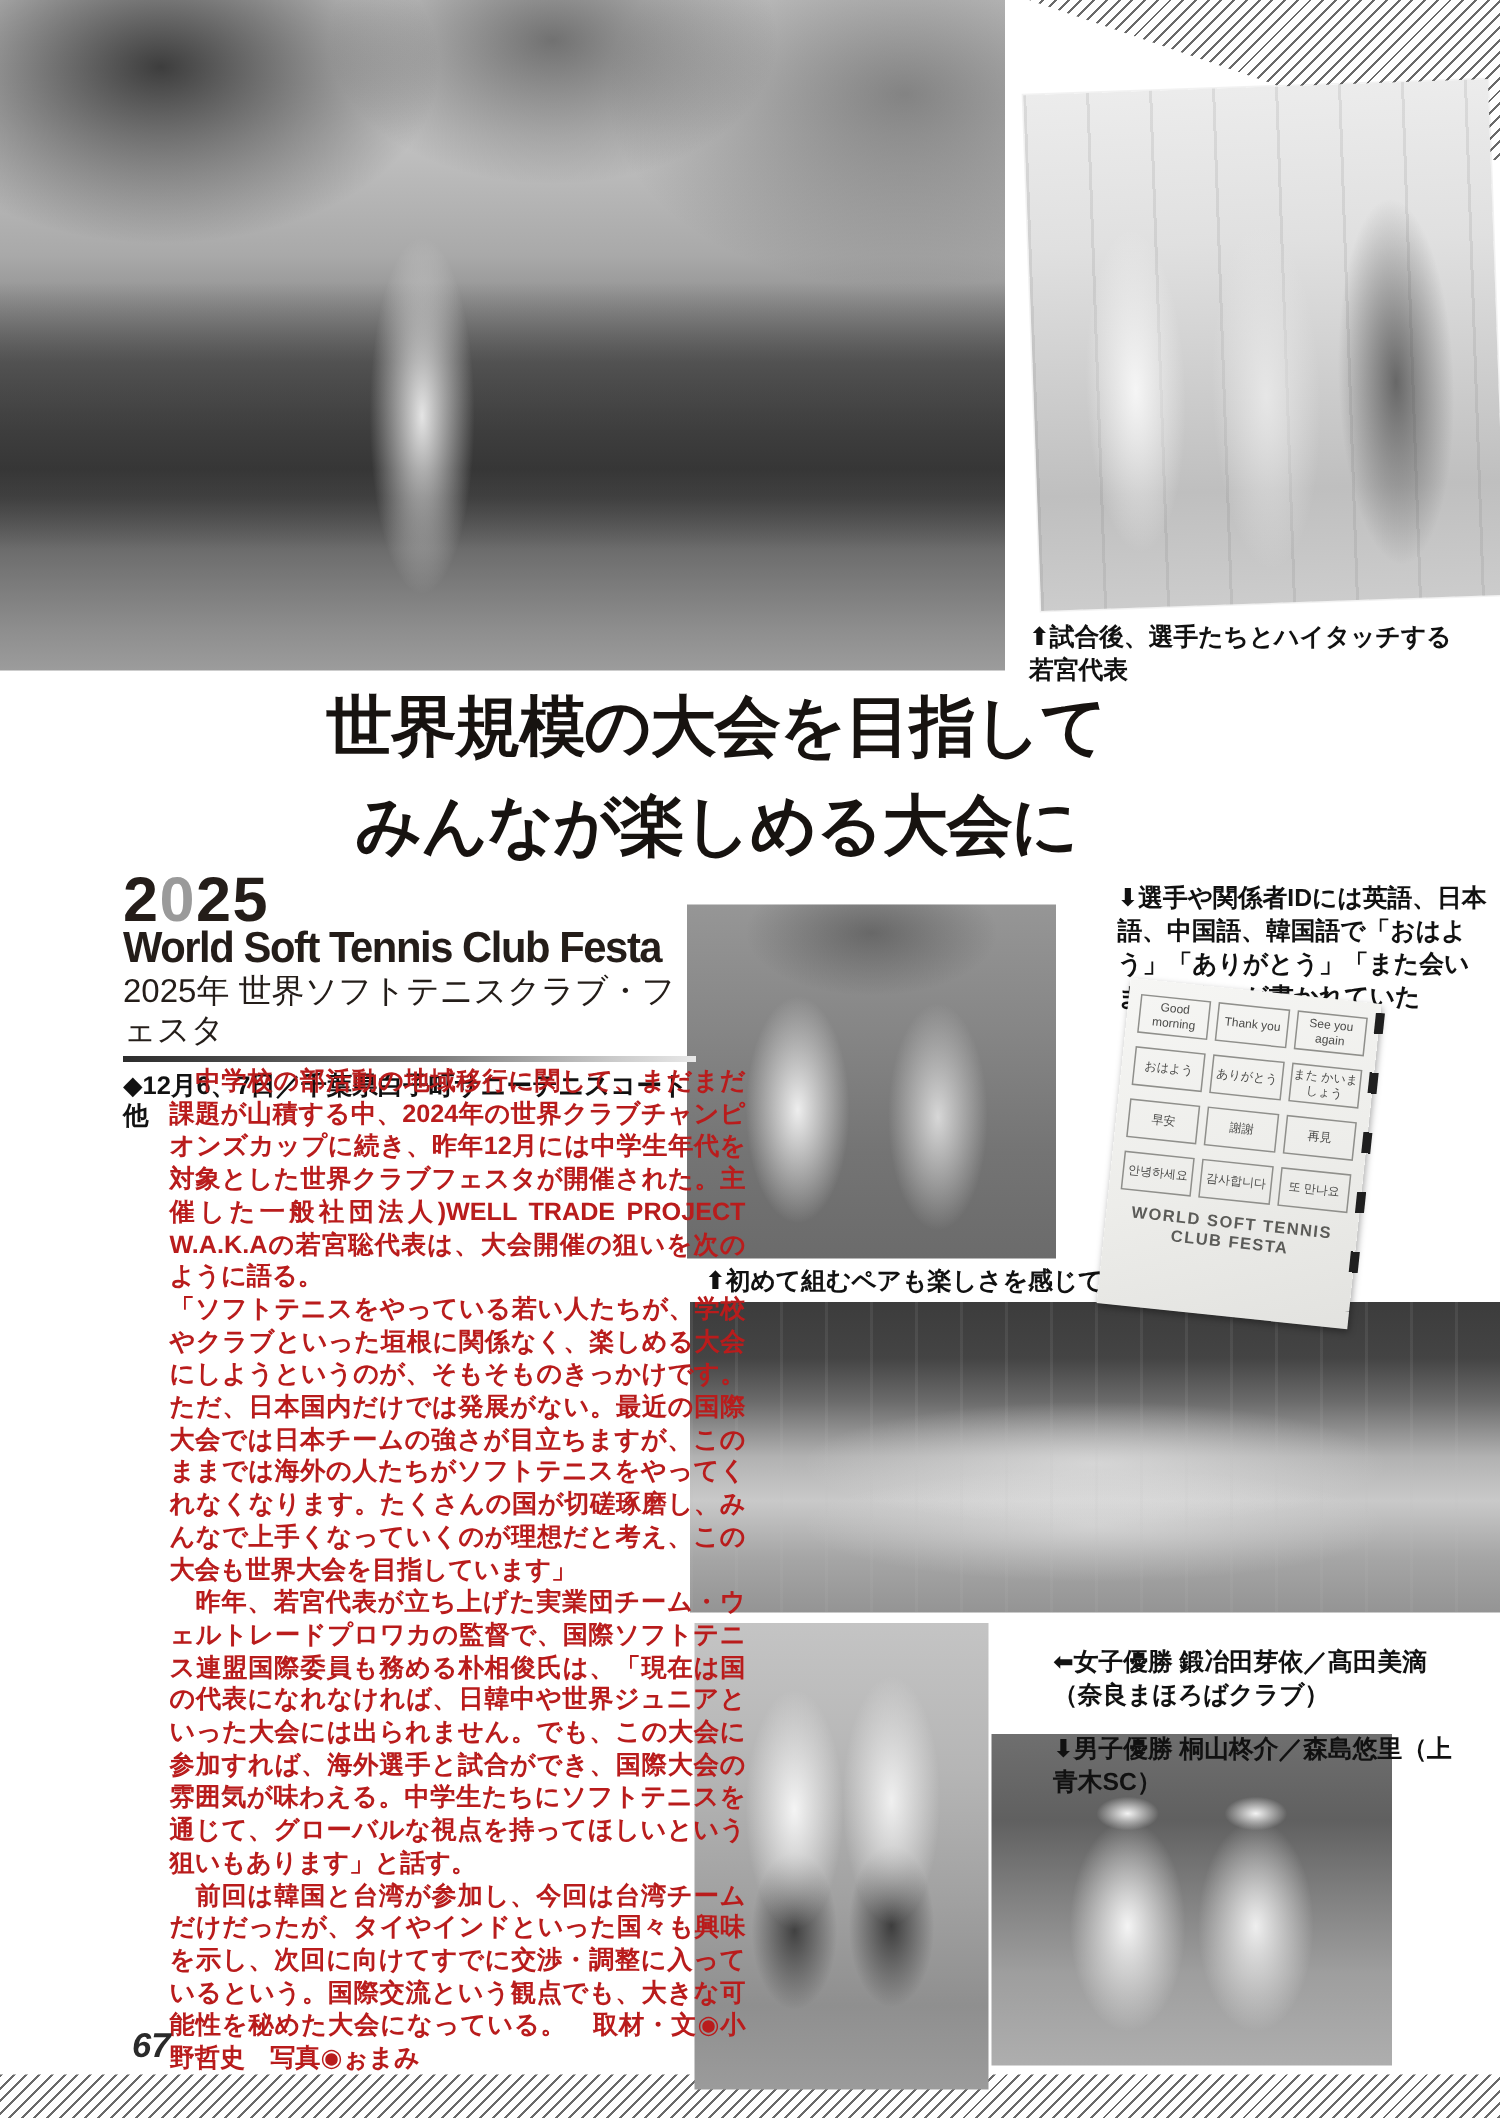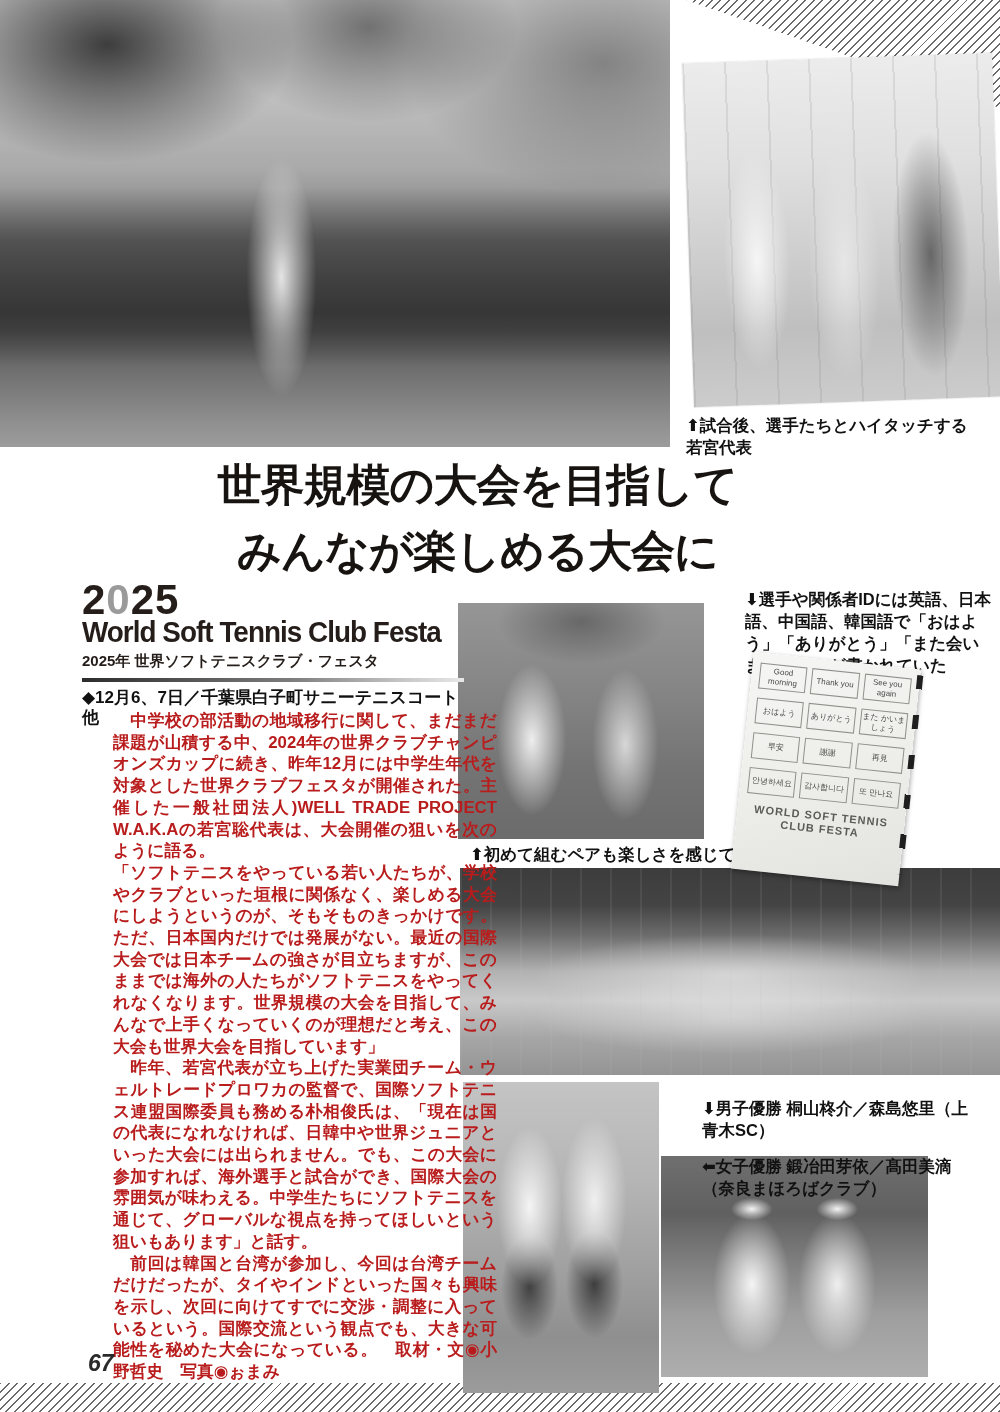--- a/index.html
+++ b/index.html
@@ -85,21 +85,21 @@
   .headline{
     position:absolute;left:0;top:452px;width:955px;z-index:3;
     text-align:center;font-weight:900;font-size:44px;line-height:66px;
     letter-spacing:-1px;color:#171310;white-space:nowrap;
   }
   
   .titleblock{position:absolute;left:82px;top:584px;width:382px;z-index:3;color:#241d19;}
   .tb-year{font-size:42px;font-weight:900;line-height:32px;letter-spacing:1px;}
   .tb-year .zero{color:#9a9a9a;}
   .tb-en{font-size:29px;font-weight:900;line-height:32px;letter-spacing:-1px;transform:scaleX(.96);transform-origin:left center;white-space:nowrap;}
-  .tb-ja{font-size:15px;font-weight:700;line-height:26px;letter-spacing:0;}
+  .tb-ja{font-size:22px;font-weight:400;line-height:26px;letter-spacing:0;}
   .tb-rule{height:4px;margin:4px 0 6px 0;background:linear-gradient(90deg,#2c2c2c 0%,#7d7d7d 55%,#c9c9c9 85%,#e8e8e8 100%);}
   .tb-date{font-size:17px;font-weight:bold;line-height:20px;color:#111;}
   
   .article{
     position:absolute;left:82px;top:710px;width:384px;z-index:3;
     font-size:16.8px;font-weight:600;line-height:21.7px;
     text-align:justify;text-justify:inter-ideograph;color:#b91c1c;margin-left:31px;
   }
   .article p{margin:0;}
   
@@ -157,21 +157,21 @@
   <div class="titleblock">
     <div class="tb-year"><span>2</span><span class="zero">0</span><span>25</span></div>
     <div class="tb-en">World Soft Tennis Club Festa</div>
     <div class="tb-ja">2025年 世界ソフトテニスクラブ・フェスタ</div>
     <div class="tb-rule"></div>
     <div class="tb-date">◆12月6、7日／千葉県白子町サニーテニスコート他</div>
   </div>
 
   <div class="article">
     <p>　中学校の部活動の地域移行に関して、まだまだ課題が山積する中、2024年の世界クラブチャンピオンズカップに続き、昨年12月には中学生年代を対象とした世界クラブフェスタが開催された。主催した一般社団法人)WELL TRADE PROJECT W.A.K.Aの若宮聡代表は、大会開催の狙いを次のように語る。</p>
-    <p>「ソフトテニスをやっている若い人たちが、学校やクラブといった垣根に関係なく、楽しめる大会にしようというのが、そもそものきっかけです。ただ、日本国内だけでは発展がない。最近の国際大会では日本チームの強さが目立ちますが、このままでは海外の人たちがソフトテニスをやってくれなくなります。世界規模の大会を目指して、みんなで上手くなっていくのが理想だと考え、この大会も世界大会を目指しています」</p>
+    <p>「ソフトテニスをやっている若い人たちが、学校やクラブといった垣根に関係なく、楽しめる大会にしようというのが、そもそものきっかけです。ただ、日本国内だけでは発展がない。最近の国際大会では日本チームの強さが目立ちますが、このままでは海外の人たちがソフトテニスをやってくれなくなります。たくさんの国が切磋琢磨し、みんなで上手くなっていくのが理想だと考え、この大会も世界大会を目指しています」</p>
     <p>　昨年、若宮代表が立ち上げた実業団チーム・ウェルトレードプロワカの監督で、国際ソフトテニス連盟国際委員も務める朴相俊氏は、「現在は国の代表になれなければ、日韓中や世界ジュニアといった大会には出られません。でも、この大会に参加すれば、海外選手と試合ができ、国際大会の雰囲気が味わえる。中学生たちにソフトテニスを通じて、グローバルな視点を持ってほしいという狙いもあります」と話す。</p>
     <p>　前回は韓国と台湾が参加し、今回は台湾チームだけだったが、タイやインドといった国々も興味を示し、次回に向けてすでに交渉・調整に入っているという。国際交流という観点でも、大きな可能性を秘めた大会になっている。　取材・文◉小野哲史　写真◉ぉまみ</p>
   </div>
 
   <div class="cap cap-idcard">⬇選手や関係者IDには英語、日本語、中国語、韓国語で「おはよう」「ありがとう」「また会いましょう」が書かれていた</div>
 
   <div class="idcard">
     <div class="tape"></div>
     <div class="idrow">
       <div class="idcell">Good morning</div>
@@ -195,19 +195,19 @@
     </div>
     <div class="idbrand">
       <div>WORLD SOFT TENNIS</div>
       <div>CLUB FESTA</div>
     </div>
   </div>
 
   <div class="cap cap-pair">⬆初めて組むペアも楽しさを感じていた</div>
 
   <div class="cap cap-results">
+    <div>⬅女子優勝 鍛冶田芽依／髙田美滴（奈良まほろばクラブ）</div>
     <div>⬇男子優勝 桐山柊介／森島悠里（上青木SC）</div>
-    <div>⬅女子優勝 鍛冶田芽依／髙田美滴（奈良まほろばクラブ）</div>
   </div>
 
   <div class="pageno">67</div>
 
 </div>
 
 </body></html>

